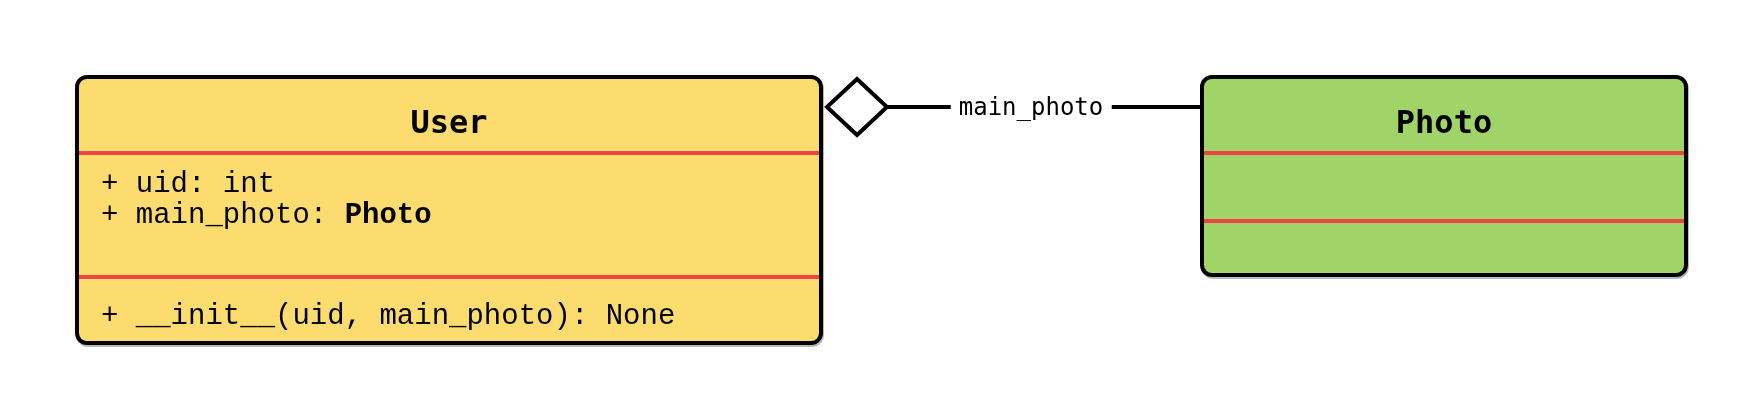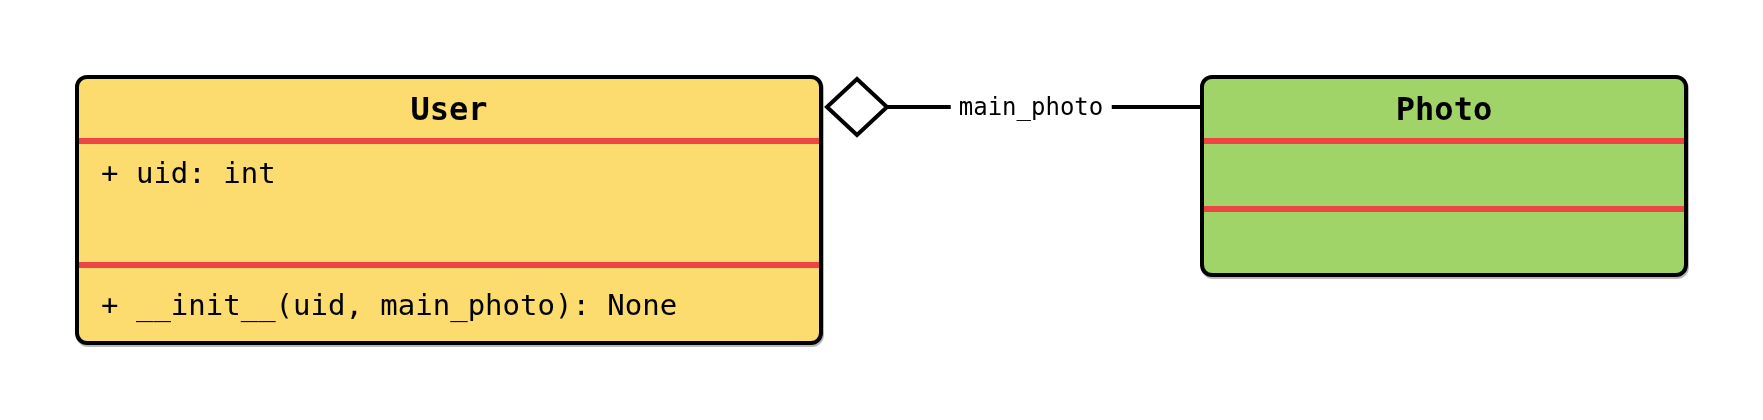--- a/index.html
+++ b/index.html
@@ -37,24 +37,26 @@
     height: 202px;
   }
   .class-title {
     height: 59px;
     display: flex;
     align-items: center;
     justify-content: center;
     font-weight: bold;
     font-size: 32px;
     letter-spacing: 0;
+    margin-top: 13px;
   }
   .class-section {
     box-sizing: border-box;
-    border-top: 6px solid #ef4444;
+    border-top: 4px solid #ef4444;
+    font-family: Liberation Mono, monospace;
   }
   .class-box--user .class-section--attrs {
     height: 124px;
     padding: 14px 0 0 22px;
     font-size: 29px;
     line-height: 31px;
   }
   .class-box--user .class-section--methods {
     height: 90px;
     padding: 22px 0 0 22px;
@@ -90,20 +92,21 @@
 </style>
 </head>
 <body>
 
 <div class="canvas" style="background-color: rgb(255, 255, 255);">
 
   <div class="class-box class-box--user" style="background-color: rgb(252, 220, 110);">
     <div class="class-title">User</div>
     <div class="class-section class-section--attrs">
       <div><span>+ uid: </span><span>int</span></div>
+      <div><span>+ main_photo: </span><span class="type-bold">Photo</span></div>
     </div>
     <div class="class-section class-section--methods">
       <div>+ __init__(uid, main_photo): None</div>
     </div>
   </div>
 
   <svg class="connector-svg" viewBox="0 0 377 75" aria-hidden="true">
     <line x1="64" y1="37" x2="377" y2="37" stroke-width="4" stroke="#000000"></line>
     <polygon points="4,37 34,9 64,37 34,65" stroke="#000000" stroke-width="4" stroke-linejoin="miter" fill="#FFFFFF"></polygon>
   </svg>

